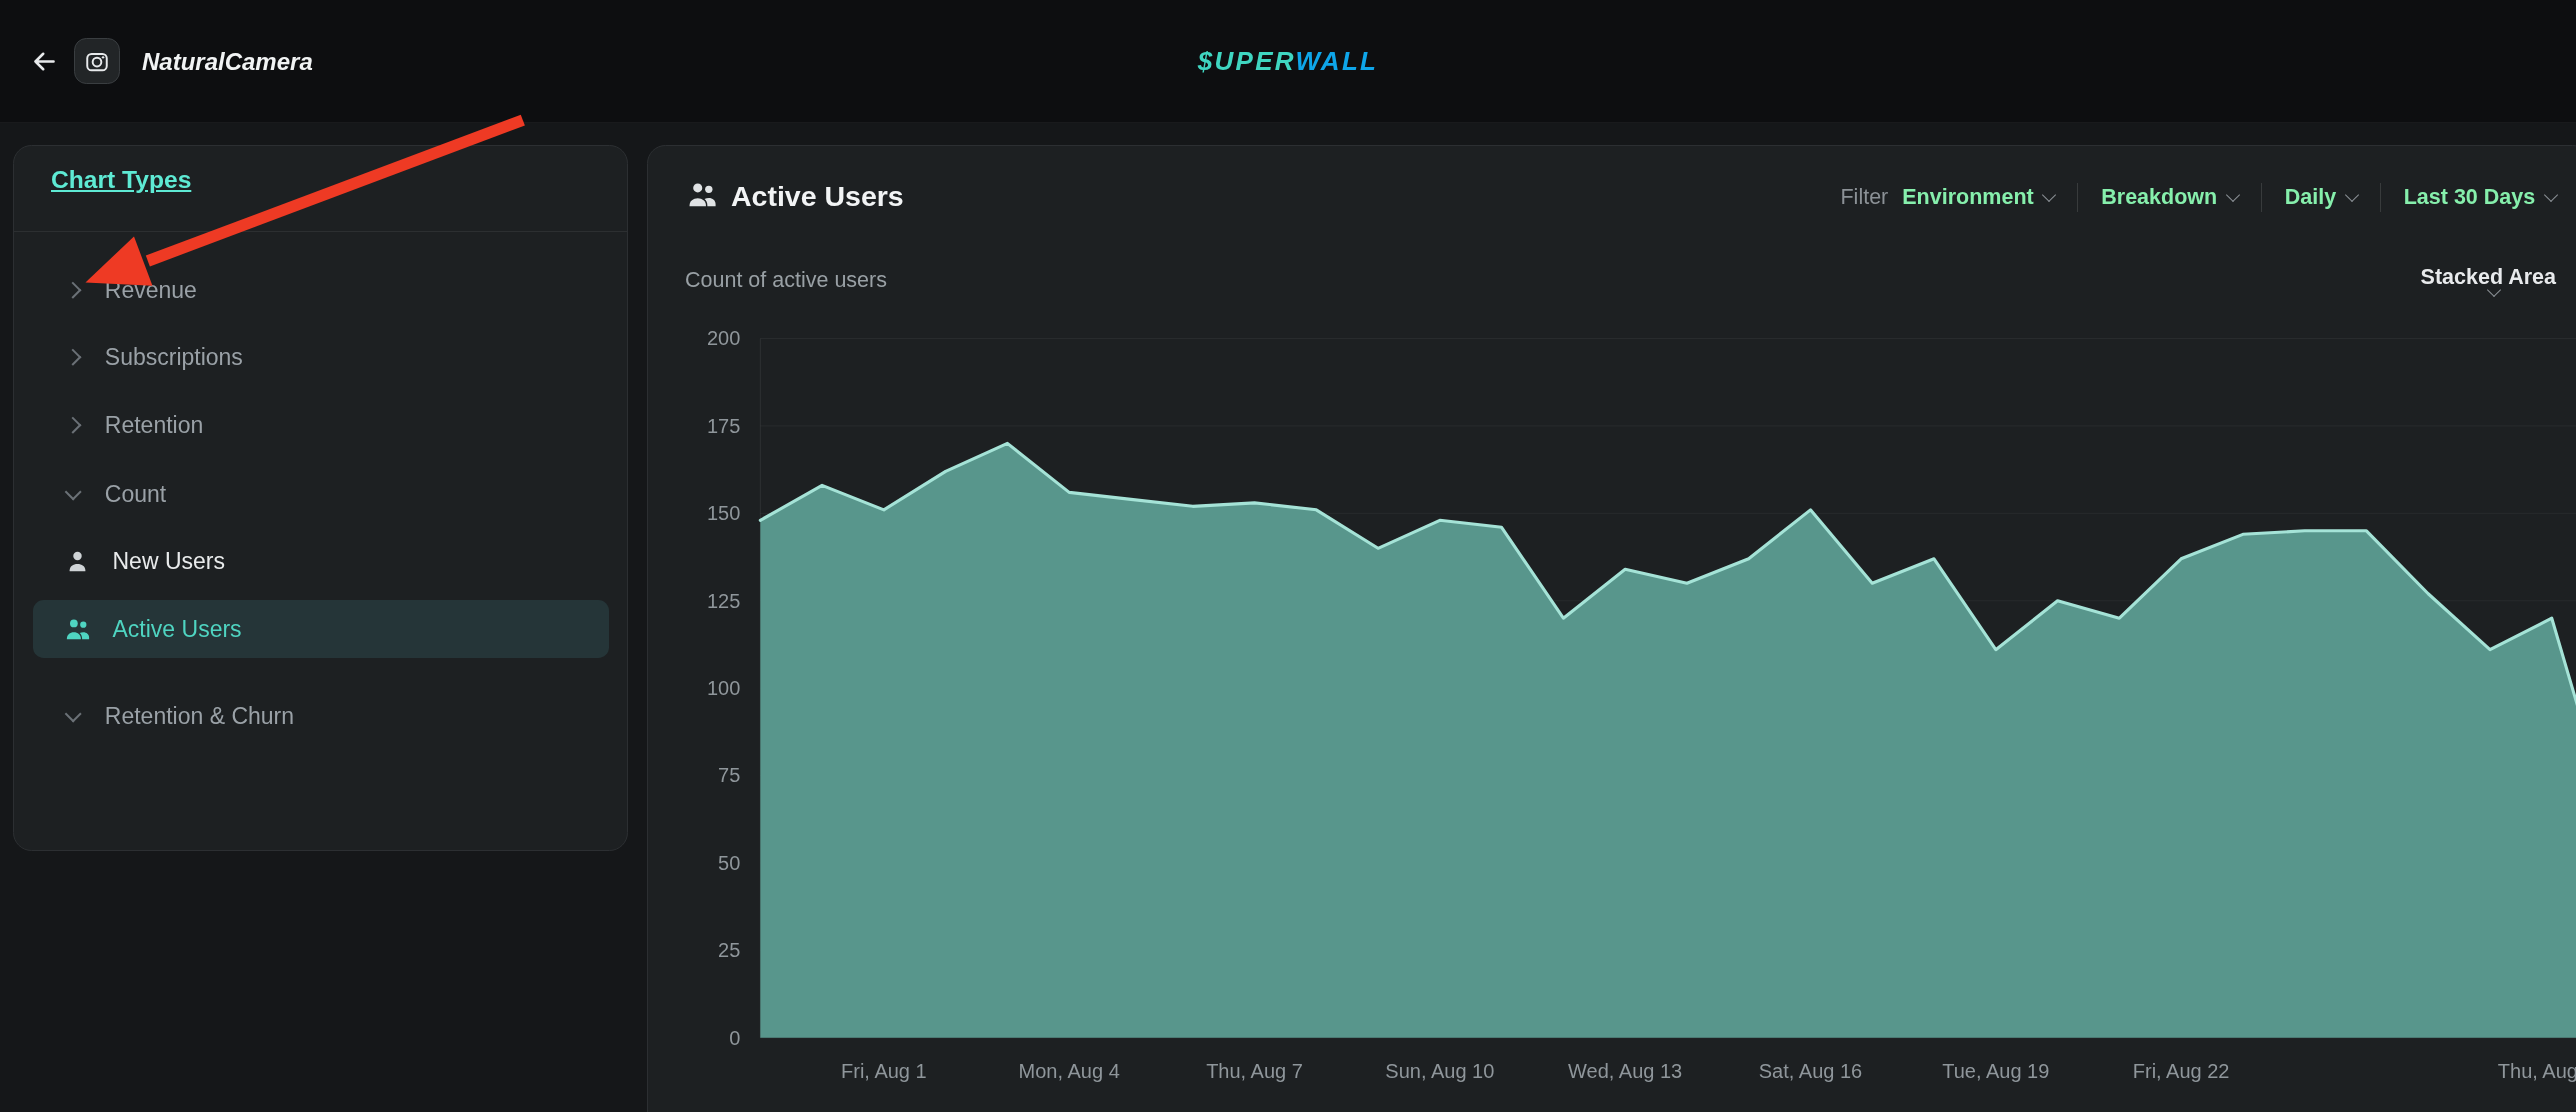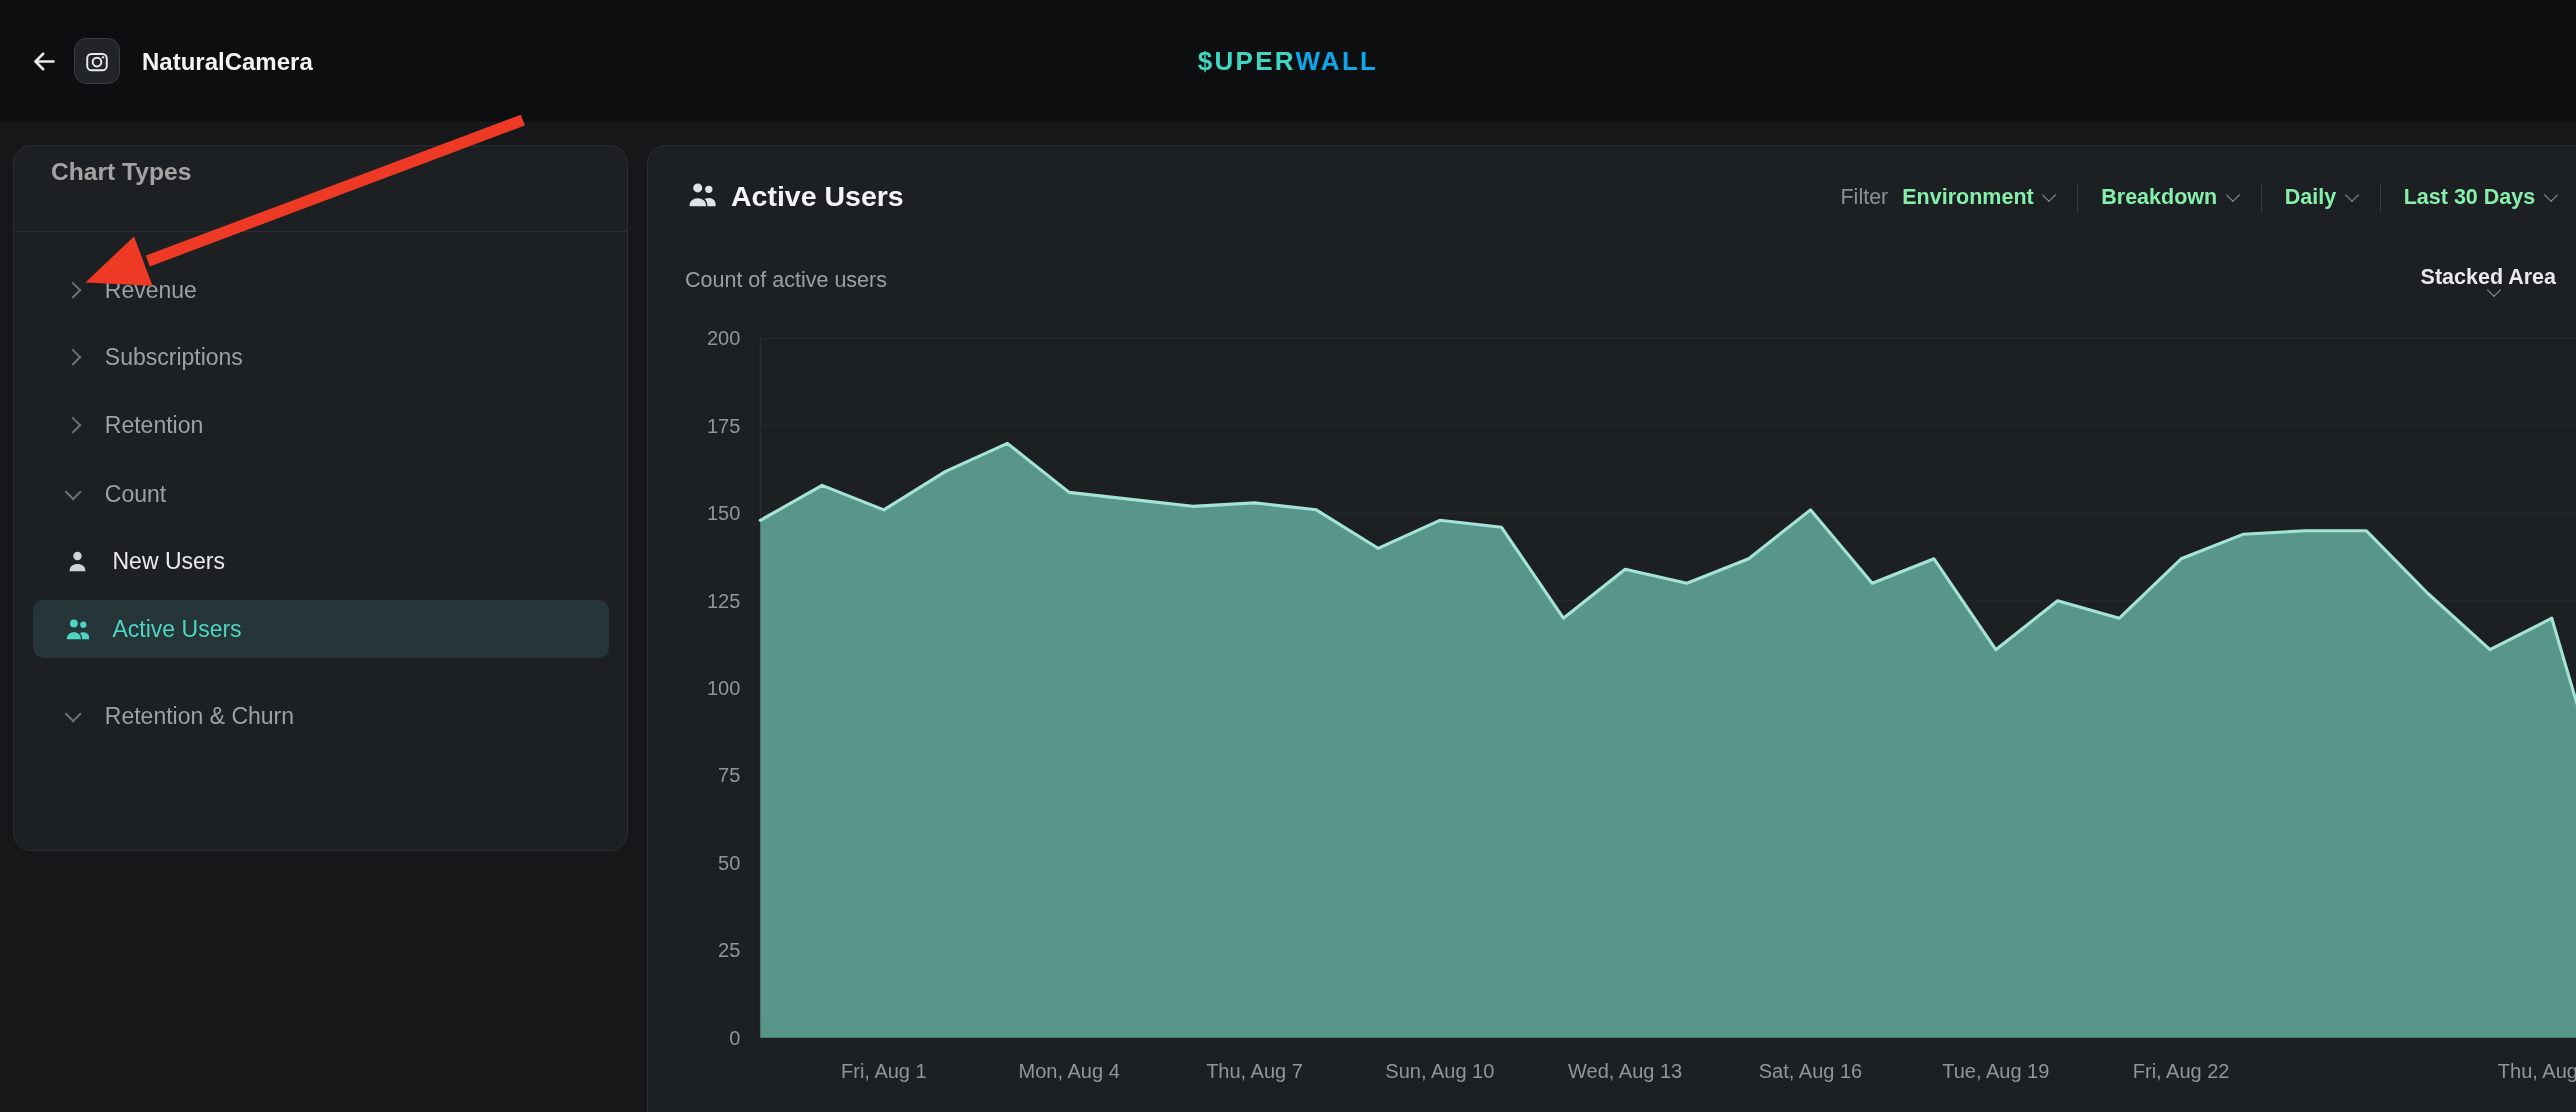--- a/index.html
+++ b/index.html
@@ -1,38 +1,38 @@
 <!DOCTYPE html>
 <html style="font-size:12.3px"><head>
 <meta charset="utf-8">
 <style>
   * { margin:0; padding:0; box-sizing:border-box; }
   html,body { width:2576px; height:1113px; overflow:hidden; background:#151719;
     font-family:"Liberation Sans", sans-serif; -webkit-font-smoothing:antialiased; }
 
   
   .topbar { position:absolute; left:0; top:0; width:2576px; height:123px; background:#0d0e10;
-    border-bottom:0.8px solid rgba(255,255,255,0.05); }
+    border-bottom:0.8px solid rgba(255,255,255,0.05);font-style:italic; }
   .back-btn { position:absolute; left:23px; top:40px; width:43px; height:43px; display:flex;
     align-items:center; justify-content:center; color:#e8eaec; cursor:pointer; }
   .cam-box { position:absolute; left:74px; top:38px; width:46px; height:46px; background:#222527;
     border:0.8px solid #3a3e41; border-radius:12.3px; display:flex; align-items:center; justify-content:center; color:#e8eaec; }
   .app-name { position:absolute; left:142px; top:48px; font-size:24px; font-weight:600; color:#f1f3f4; }
   .logo { position:absolute; left:50%; top:46px; transform:translateX(-50%); font-size:26px; font-weight:700;
     letter-spacing:2.3px; white-space:nowrap; }
   .logo .teal { color:#3fd6c1; }
   .logo .white { color:#0ea5e9; }
 
   
   .panel { position:absolute; background:#1d2022; border:0.8px solid #2c2f32; border-radius:18.5px; }
   .sidebar { left:13px; top:145px; width:615px; height:706px; }
   .main { left:647px; top:145px; width:1944px; height:1002px; overflow:hidden; }
 
   
-  .sb-title { position:absolute; left:37px; top:12px; font-size:24.6px; font-weight:600; color:#a3a3a3; }
+  .sb-title { position:absolute; left:37px; top:20px; font-size:24.6px; font-weight:600; color:#5eead4;text-decoration:underline; }
   .sb-divider { position:absolute; left:0; top:85px; width:100%; height:0.8px; background:rgba(255,255,255,0.07); }
   .sb-row { position:absolute; left:18.5px; right:18.5px; height:58px; display:flex; align-items:center;
     border-radius:10.8px; cursor:pointer; }
   .sb-row .chev { margin-left:34px; margin-right:26px; }
   .sb-row .sb-icon { margin-left:29px; margin-right:20px; width:31px; height:31px; display:flex;
     align-items:center; justify-content:center; }
   .sb-group-label { font-size:23px; color:#9aa1a7; }
   .sb-child-label { font-size:23px; font-weight:500; color:#e9ebec; }
   .sb-row.active { background:#253538; }
   .sb-row.active .sb-child-label { color:#4fd4c1; }

